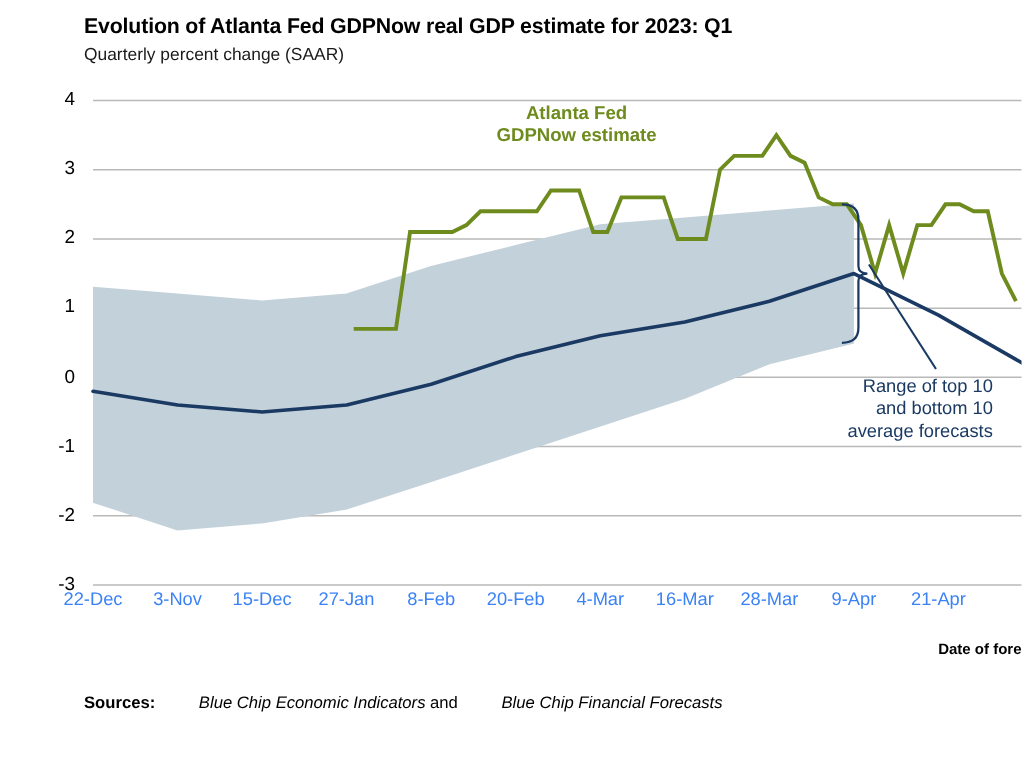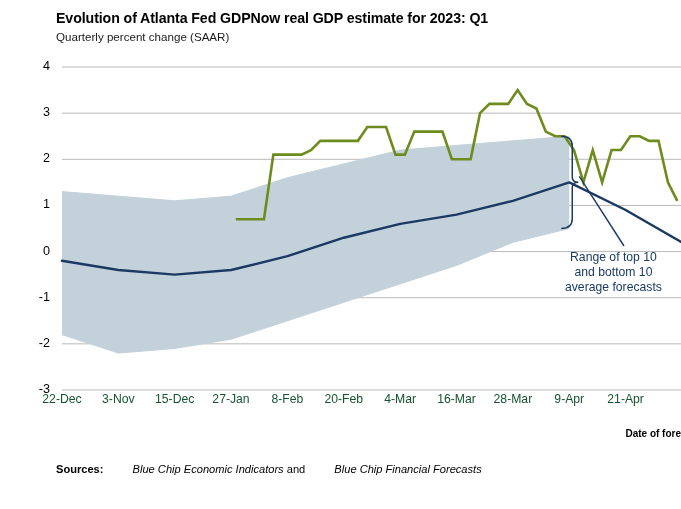--- a/index.html
+++ b/index.html
@@ -48,21 +48,21 @@
   .ytick {
     position: absolute;
     font-size: 12.6px;
     color: #000;
     text-align: right;
     width: 26px;
   }
   .xtick {
     position: absolute;
     font-size: 12.2px;
-    color: #14532d;
+    color: #3b82f6;
     text-align: center;
     width: 70px;
     top: 392px;
   }
   .xaxis-title {
     position: absolute;
     top: 428px;
     left: 0;
     width: 681px;
     text-align: right;
@@ -77,21 +77,21 @@
     color: #6e8b1e;
     line-height: 15px;
     text-align: center;
     white-space: nowrap;
   }
   .annot-blue {
     position: absolute;
     font-size: 12.2px;
     color: #1b3a63;
     line-height: 15px;
-    text-align: center;
+    text-align: right;
     white-space: nowrap;
   }
   .annot-bluechip {
     position: absolute;
     font-size: 12.8px;
     color: #12294a;
     white-space: nowrap;
   }
   .annot-bluechip .ital { font-style: italic; }
   .footnotes {
@@ -153,20 +153,24 @@
       <div class="xtick" style="left: 288.818px;">20-Feb</div>
       <div class="xtick" style="left: 345.182px;">4-Mar</div>
       <div class="xtick" style="left: 401.545px;">16-Mar</div>
       <div class="xtick" style="left: 457.909px;">28-Mar</div>
       <div class="xtick" style="left: 514.273px;">9-Apr</div>
       <div class="xtick" style="left: 570.636px;">21-Apr</div>
     </div>
 
   <div class="xaxis-title">Date of forecast</div>
 
+  <div class="annot-green" style="left:311px; top:68px;">
+    <span>Atlanta Fed</span><br>
+    <span>GDPNow estimate</span>
+  </div>
 
   <div class="annot-blue" style="left:545px; top:250px;">
     <span>Range of top 10</span><br>
     <span>and bottom 10</span><br>
     <span>average forecasts</span>
   </div>
 
 
   <div class="footnotes">
     <div>

